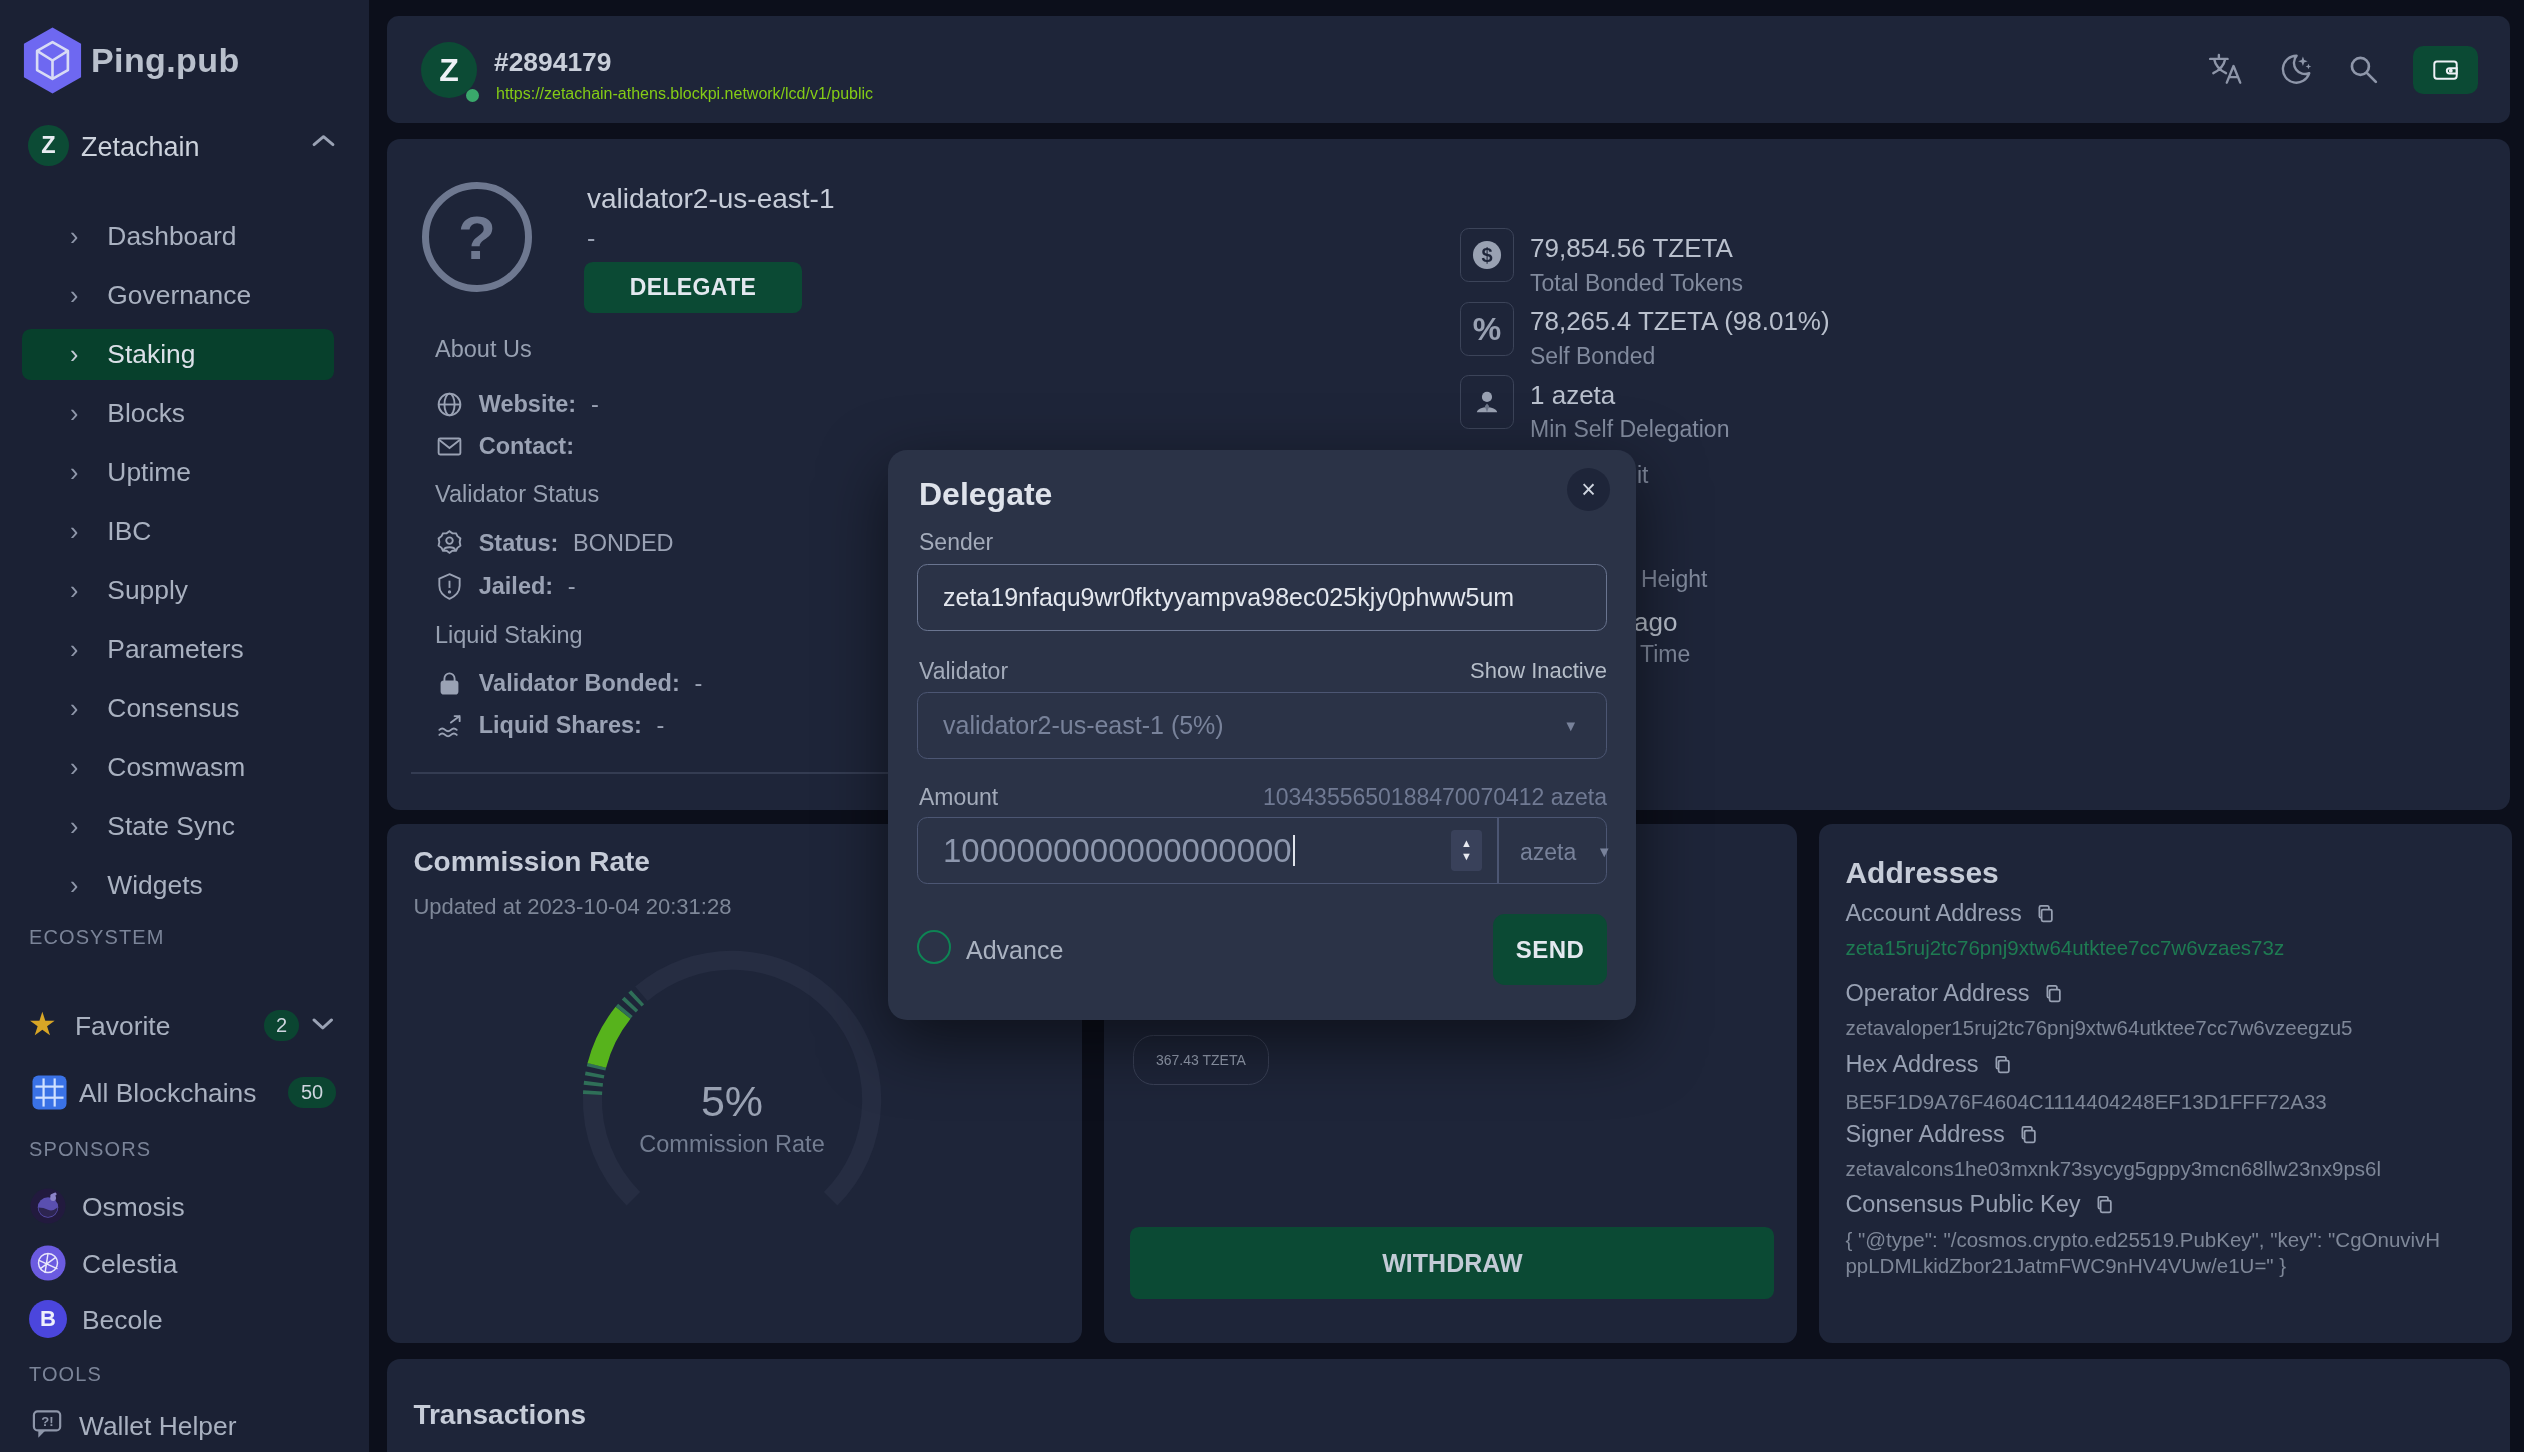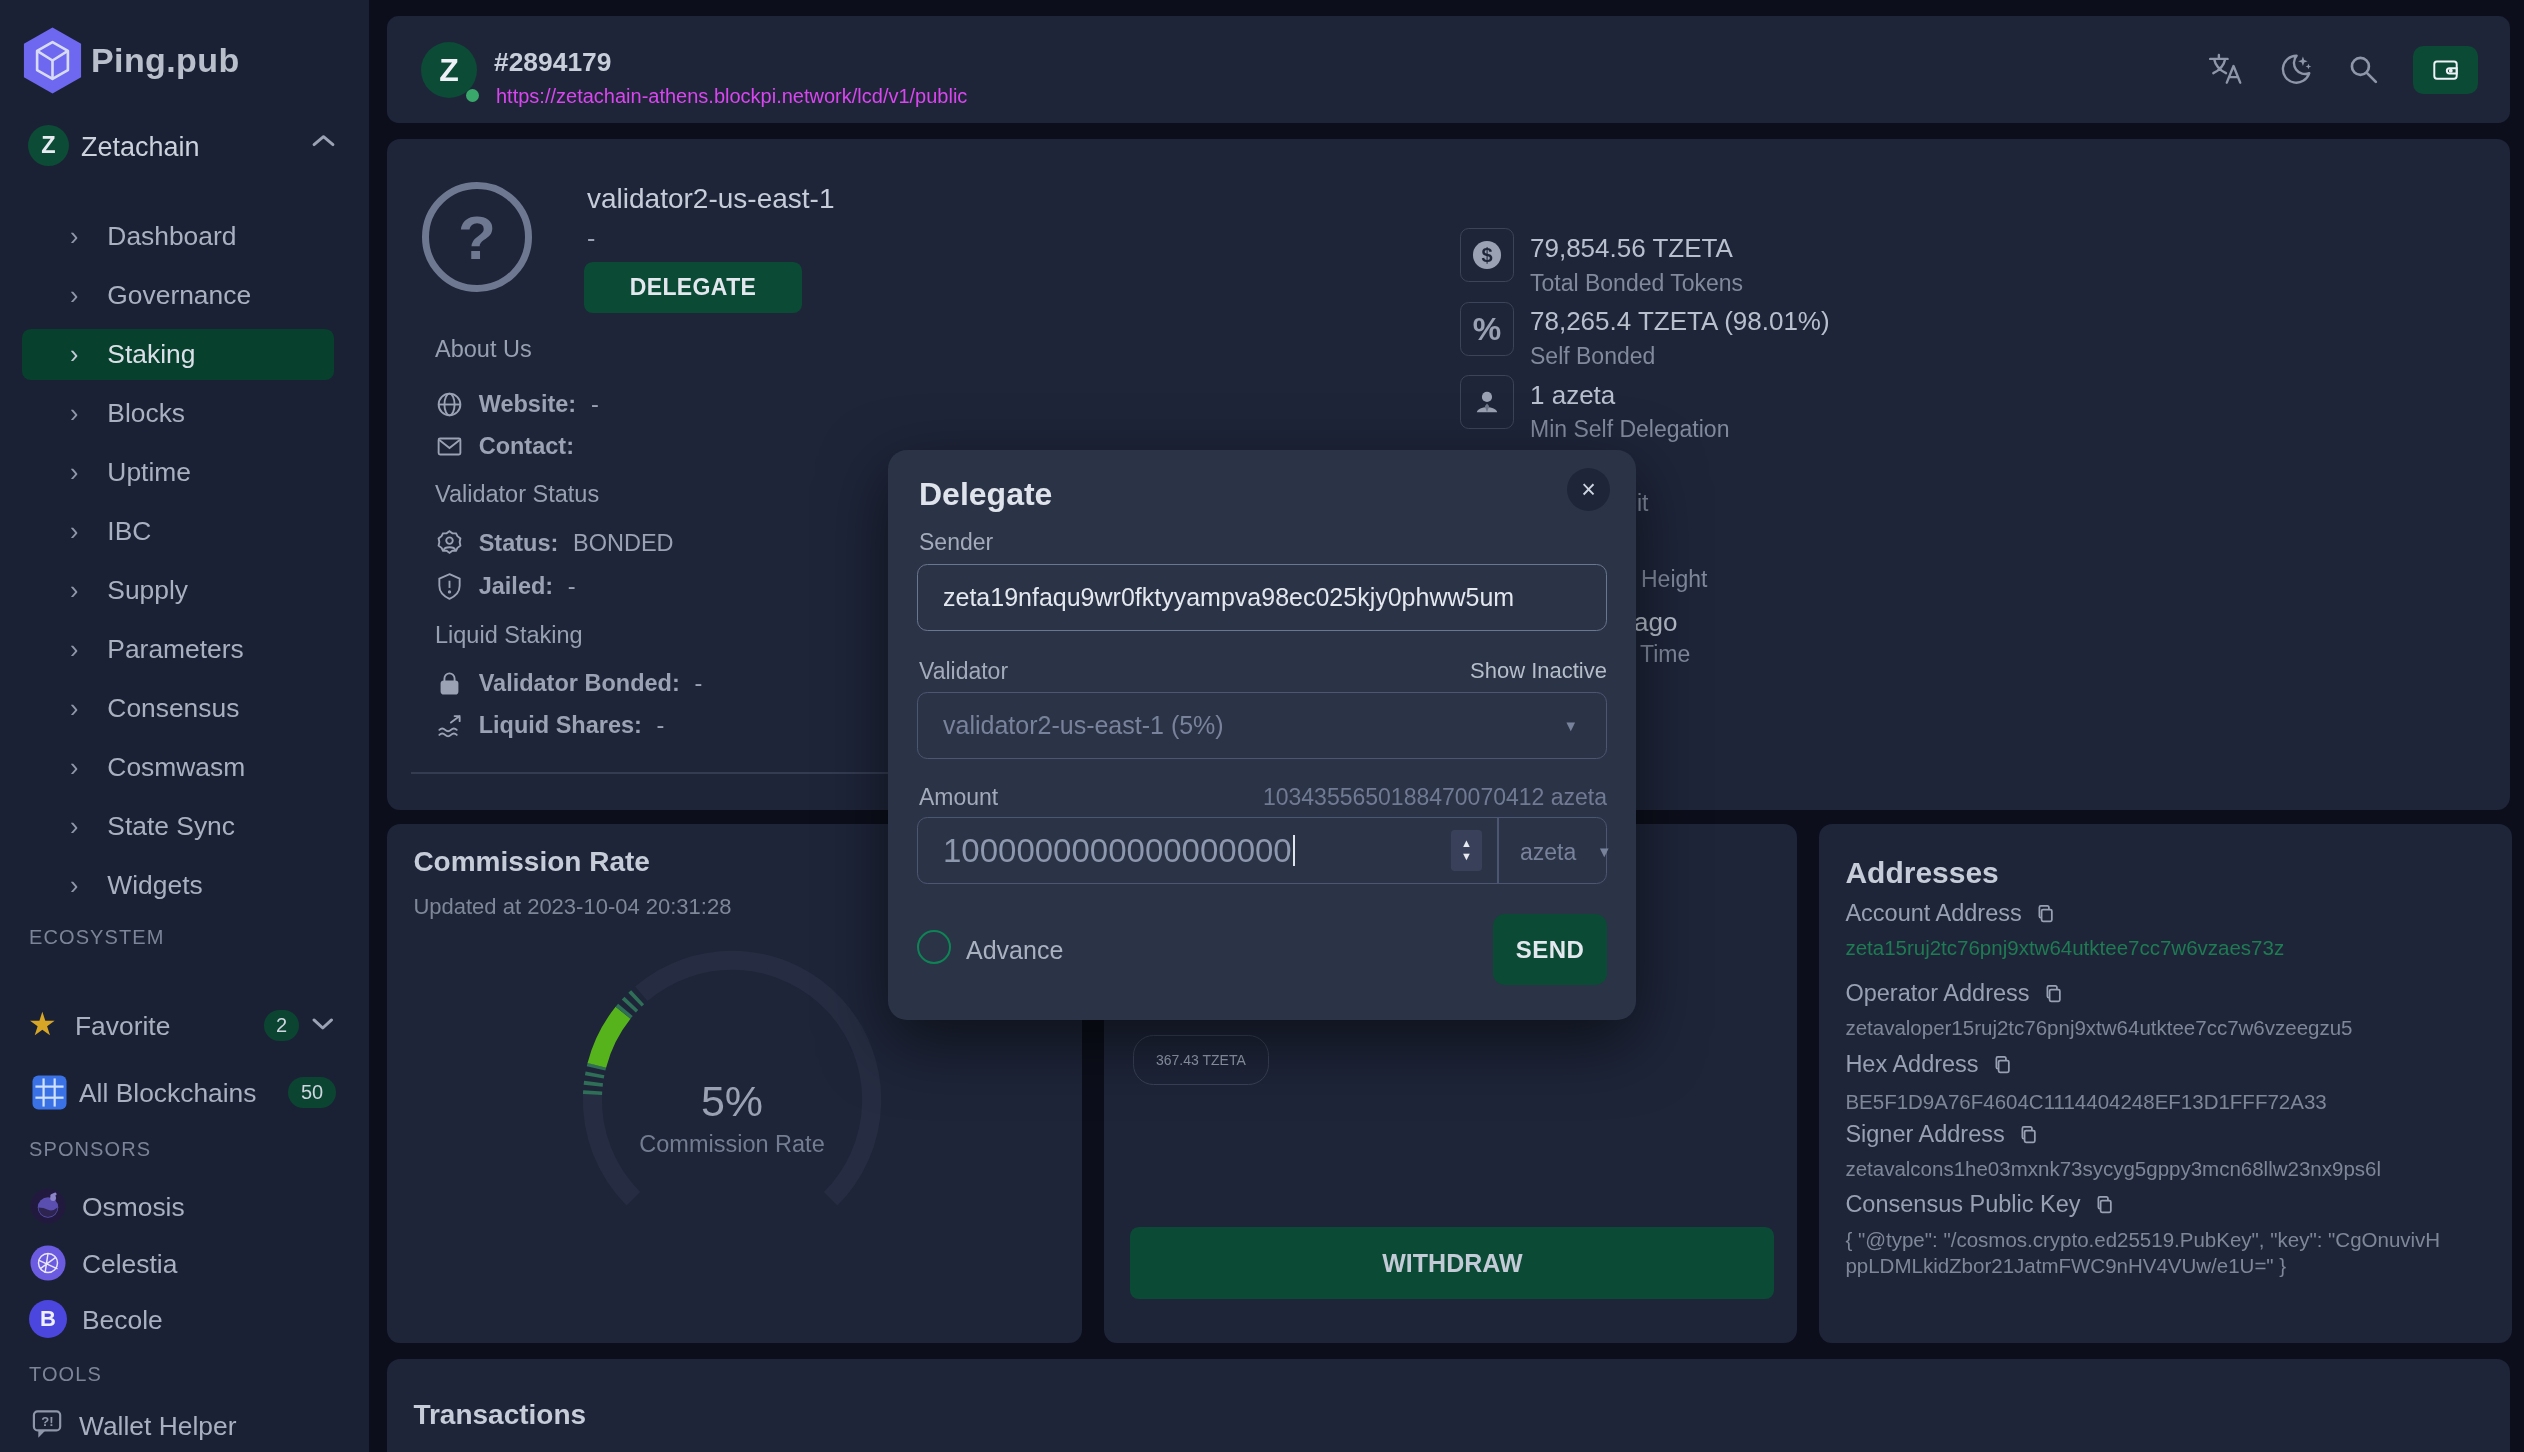--- a/index.html
+++ b/index.html
@@ -25,21 +25,21 @@
      background:#07402c; border-radius:8.8px; }
   .nav-row.active .lbl { color:#dbe0e8; }
   .side-heading { font-size:20px; color:#7b8498; letter-spacing:1.1px; }
   .side-row-label { font-size:26.4px; color:#a9b1c0; }
   .pill { background:#0b4531; color:#ced5df; border-radius:16px; font-size:20px;
      display:inline-flex; align-items:center; justify-content:center; }
 
   
   #topbar { position:absolute; left:387px; top:16px; width:2123px; height:107px; background:#1e2539; border-radius:11.7px; }
   .block-height { font-size:26.4px; font-weight:bold; color:#c9cfda; }
-  .endpoint { font-size:20px; color:#d946ef; }
+  .endpoint { font-size:16px; color:#84cc16; }
 
   
   #validator-card { left:387px; top:139px; width:2123px; height:671px; }
   .v-name { font-size:28px; color:#c6ccd8; }
   .v-dash { font-size:25px; color:#9aa2b4; }
   .btn-green { background:#0b4a34; color:#e3e8ef; border:none; border-radius:8.8px;
      font-weight:bold; font-family:inherit; cursor:pointer; display:flex; align-items:center; justify-content:center; }
   .sec-head { font-size:23.5px; color:#97a0b1; }
   .info-row { position:absolute; display:flex; align-items:center; gap:14.7px; }
   .info-label { font-size:23.5px; font-weight:bold; color:#9aa2b4; }
@@ -370,21 +370,21 @@
       <svg width="32" height="32" viewBox="0 0 44 44" fill="#99a1b2">
         <circle cx="22" cy="15" r="7"></circle>
         <path d="M8 36 c2 -9 26 -9 28 0 z"></path>
         <path d="M22 24 l3 4 -3 8 -3 -8 z" fill="#6d7689"></path>
       </svg>
     </div>
     <div class="stat-value" style="left:1143px;top:241px;">1 azeta</div>
     <div class="stat-label" style="left:1143px;top:277px;">Min Self Delegation</div>
   </section>
 
-  <span class="frag stat-label" style="left:1637px;top:490px;">it</span>
+  <span class="frag stat-label" style="left:1637px;top:462px;">it</span>
   <span class="frag stat-label" style="left:1641px;top:566px;">Height</span>
   <span class="frag stat-value" style="left:1634px;top:607px;">ago</span>
   <span class="frag stat-label" style="left:1640px;top:641px;">Time</span>
 
   <section class="card" id="commission-card">
     <div class="abs card-title" style="left:26.4px;top:22px;">Commission Rate</div>
     <div class="abs" style="left:26.4px;top:70px;font-size:22px;color:#7e8798;">Updated at 2023-10-04 20:31:28</div>
 
     <div class="abs" style="left:179px;top:110px;">
       <svg width="332" height="332" viewBox="0 0 452 452" fill="none">

